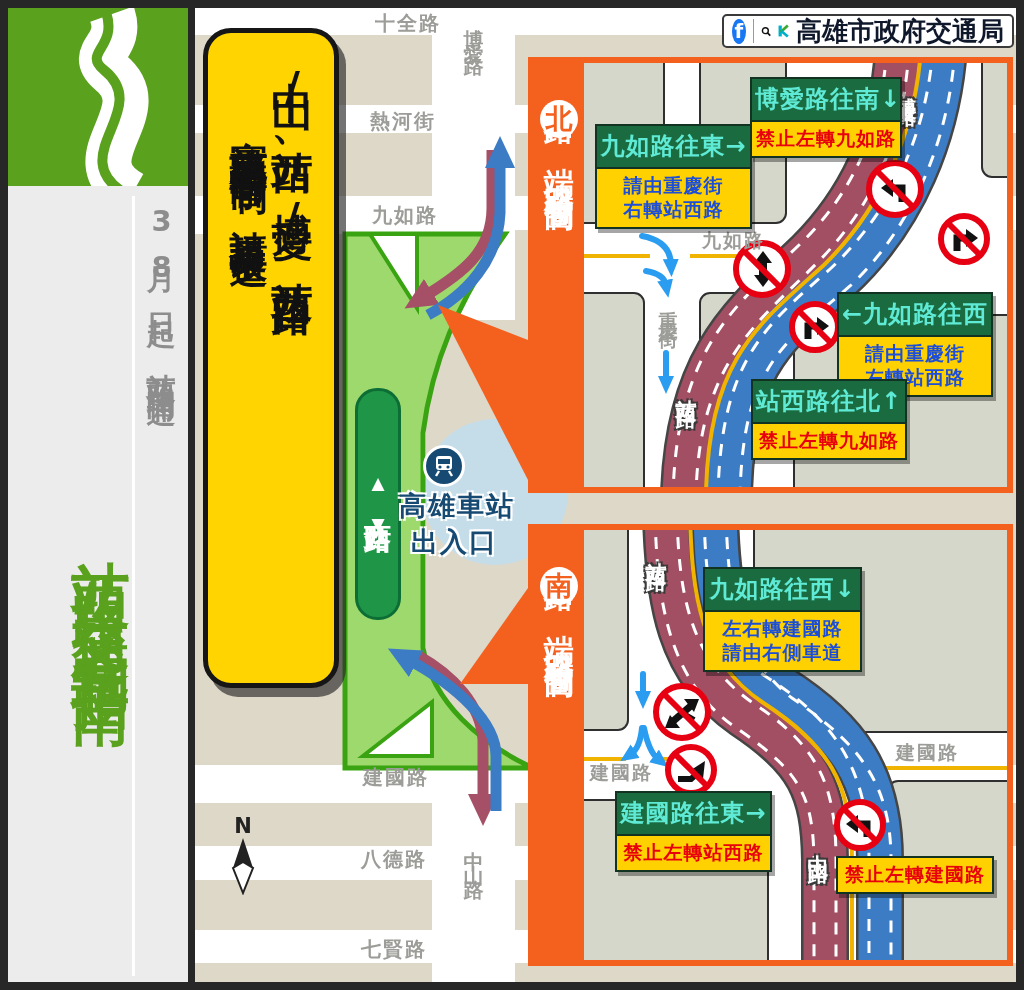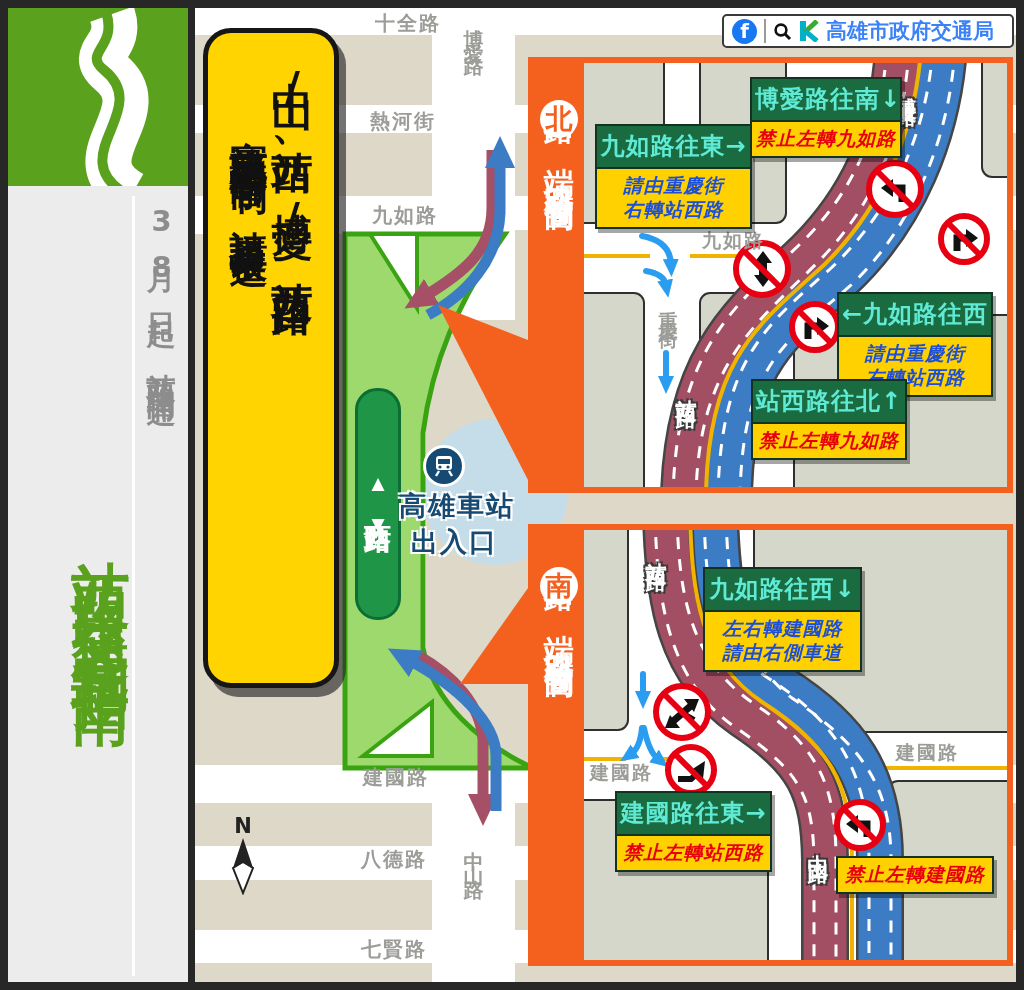--- a/index.html
+++ b/index.html
@@ -53,31 +53,31 @@
   .inset-banner .sfx{margin-top:16px;}
   .inset-map{position:relative;flex:1;background:#fff;overflow:hidden;}
   .inset-map .rlabel{font-size:19px;}
   .inset-map .wlabel{font-size:21px;letter-spacing:4px;}
 
   
   .sign{position:absolute;border:2px solid #123322;box-shadow:3px 4px 0 rgba(0,0,0,.35);z-index:4;}
   .sign .t{background:#1b6b40;color:#5eead4;font-weight:800;font-size:24px;text-align:center;
     padding:8px 3px;line-height:1.05;letter-spacing:1px;border-bottom:2px solid #123322;white-space:nowrap;}
   .sign .s{background:#ffd100;font-weight:800;font-size:19px;text-align:center;padding:5px 2px;
-    white-space:pre-line;line-height:1.25;letter-spacing:1px;font-style:italic;}
+    white-space:pre-line;line-height:1.25;letter-spacing:1px;}
   .sign .s.blue{color:#1d4ed8;}
   .sign .s.red{color:#e8000d;}
 
   
   #header-pill{left:527px;top:6px;width:292px;height:34px;background:#fff;border:2px solid #3a3a3a;border-radius:5px;
     display:flex;align-items:center;gap:7px;padding:0 8px;box-sizing:border-box;z-index:8;}
   #fb-badge{width:25px;height:25px;border-radius:50%;background:#1877f2;color:#fff;font-weight:800;font-size:20px;
     display:flex;align-items:center;justify-content:center;}
   #pill-divider{width:2px;height:24px;background:#9a9a9a;}
-  #agency-name{font-weight:800;font-size:21px;color:#3b82f6;white-space:nowrap;letter-spacing:0px;}
+  #agency-name{font-weight:800;font-size:26px;color:#0f172a;white-space:nowrap;letter-spacing:0px;}
 </style>
 </head>
 <body>
 
 <div id="page">
 
   <div id="sidebar" class="abs">
     <div id="logo-box" class="abs">
       <svg width="180" height="178" viewBox="0 0 180 178">
         <path d="M124,186 C60,150 152,104 102,64 C78,44 116,40 104,6" stroke="#ffffff" stroke-width="46" fill="none"></path>

